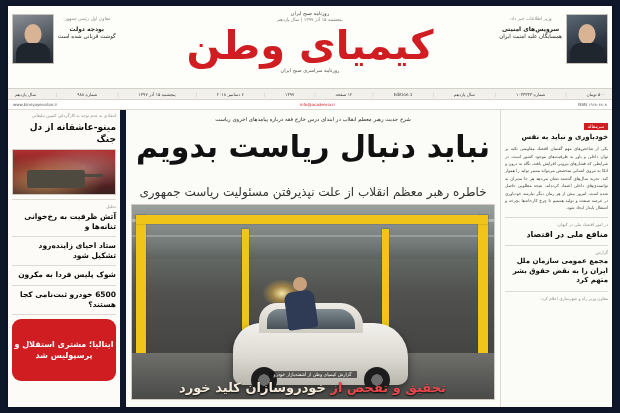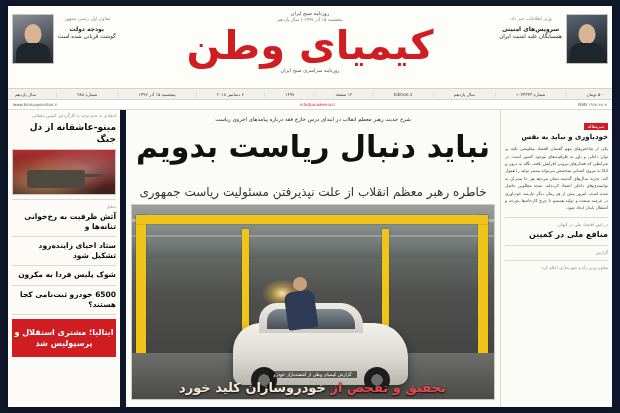--- a/index.html
+++ b/index.html
@@ -409,22 +409,23 @@
   .r-div {
     border-top: 1px solid #ddd9d1;
     margin: 4px 0;
   }
   .r-banner {
     background: #cf1d22;
     color: #fff;
     font-size: 8px;
     font-weight: bold;
     text-align: center;
-    padding: 8px 2px;
+    padding: 20px 2px;
     line-height: 1.4;
+    border-radius: 9px;
   }
 </style>
 </head>
 <body>
 
 <div id="page">
   <div id="paper">
 
     <div class="masthead">
 
@@ -493,24 +494,25 @@
 
     <div class="content">
 
       <div class="col-left">
         <div class="sec-label">سرمقاله</div>
         <div class="left-head">خودباوری و نباید به نفس</div>
         <div class="para">یکی از شاخص‌های مهم گفتمان اقتصاد مقاومتی تکیه بر توان داخلی و باور به ظرفیت‌های موجود کشور است. در شرایطی که فشارهای بیرونی افزایش یافته، نگاه به درون و اتکا به نیروی انسانی متخصص می‌تواند مسیر تولید را هموار کند. تجربه سال‌های گذشته نشان می‌دهد هر جا مدیران به توانمندی‌های داخلی اعتماد کرده‌اند، نتیجه مطلوبی حاصل شده است. امروز بیش از هر زمان دیگر نیازمند خودباوری در عرصه صنعت و تولید هستیم تا چرخ کارخانه‌ها بچرخد و اشتغال پایدار ایجاد شود.</div>
 
         <div class="rule"></div>
         <div class="mini-kicker">در امور اقتصاد ملی در کیهان:</div>
-        <div class="mini-head">منافع ملی در کمپین</div>
+        <div class="mini-head">منافع ملی در اقتصاد</div>
 
         <div class="rule"></div>
         <div class="mini-kicker">گزارش</div>
+        <div class="mini-head sm">مجمع عمومی سازمان ملل ایران را به نقض حقوق بشر متهم کرد</div>
 
         <div class="rule"></div>
         <div class="mini-kicker">معاون وزیر راه و شهرسازی اعلام کرد:</div>
       </div>
 
       <div class="col-main">
         <div class="lede">شرح حدیث رهبر معظم انقلاب در ابتدای درس خارج فقه درباره پیامدهای اخروی ریاست</div>
         <div class="headline">نباید دنبال ریاست بدویم</div>
         <div class="subhead">خاطره رهبر معظم انقلاب از علت نپذیرفتن مسئولیت ریاست جمهوری</div>
 

